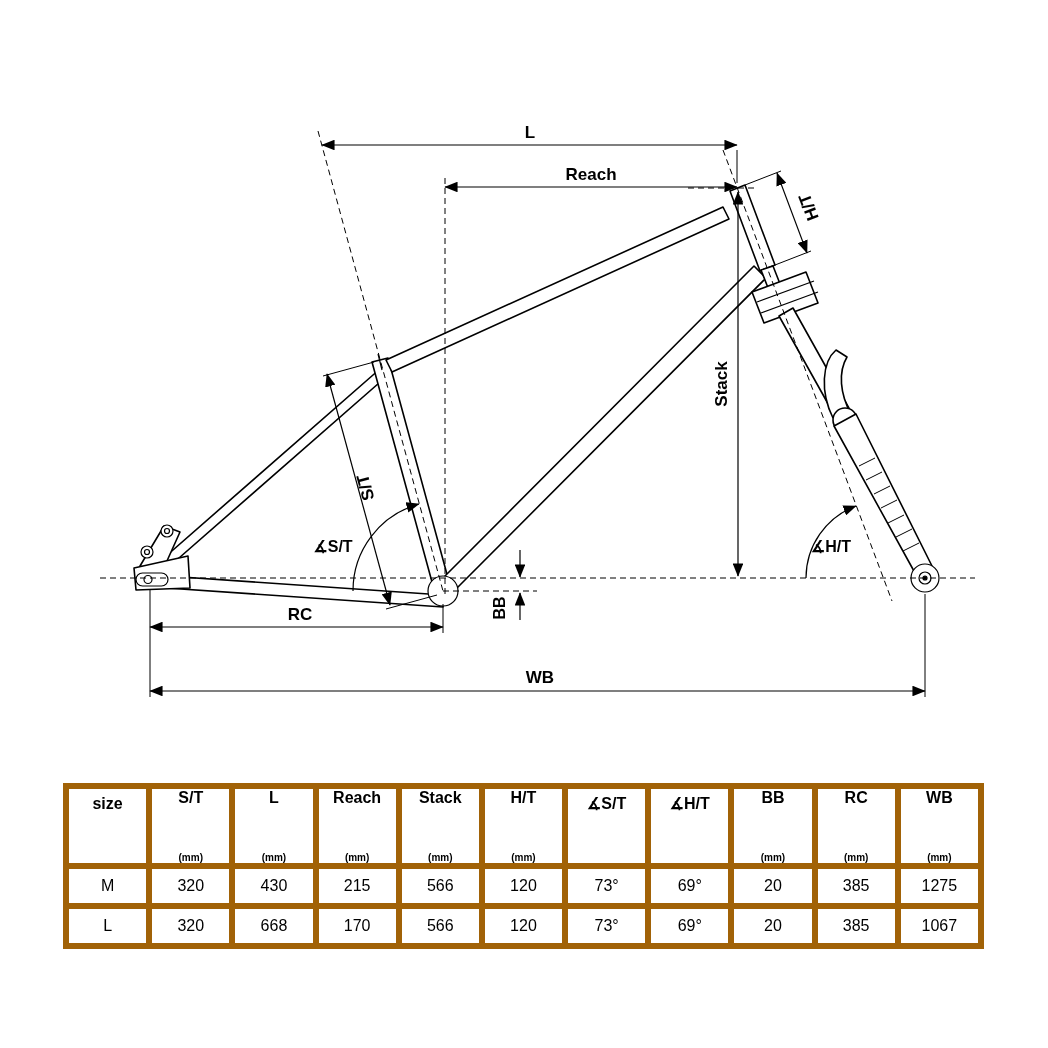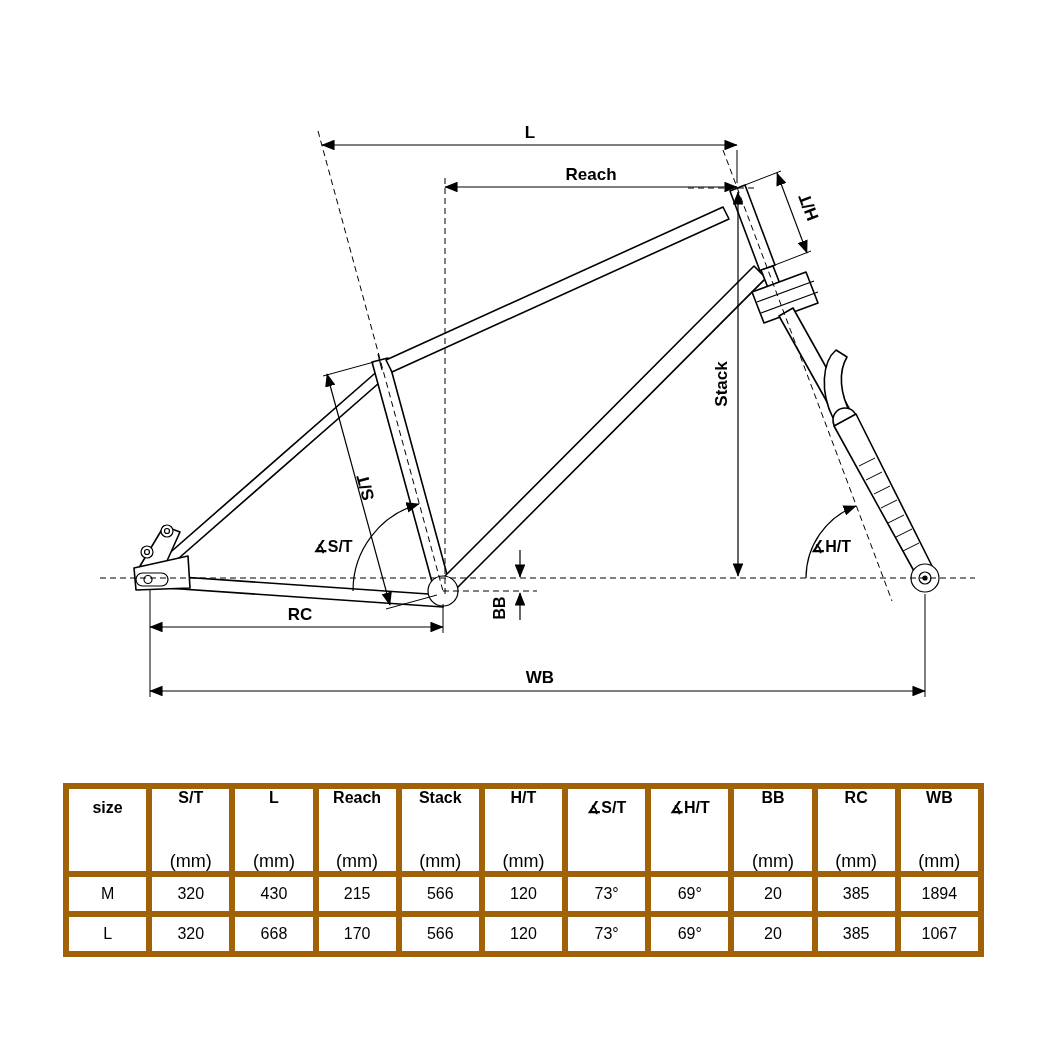--- a/index.html
+++ b/index.html
@@ -32,22 +32,22 @@
     padding:0;
     vertical-align:middle;
   }
   table.geo th{
     height:46px;
     font-size:16px;
     font-weight:bold;
     line-height:1.1;
   }
   table.geo th .unit{
-    font-size:18px;
-    font-weight:normal;
+    font-size:10px;
+    font-weight:bold;
     margin-top:45px;
   }
   table.geo td{
     height:34px;
     font-size:16px;
     font-weight:normal;
   }
 </style>
 </head>
 <body>
@@ -227,21 +227,21 @@
         <td>M</td>
         <td>320</td>
         <td>430</td>
         <td>215</td>
         <td>566</td>
         <td>120</td>
         <td>73°</td>
         <td>69°</td>
         <td>20</td>
         <td>385</td>
-        <td>1894</td>
+        <td>1275</td>
       </tr>
       <tr>
         <td>L</td>
         <td>320</td>
         <td>668</td>
         <td>170</td>
         <td>566</td>
         <td>120</td>
         <td>73°</td>
         <td>69°</td>

